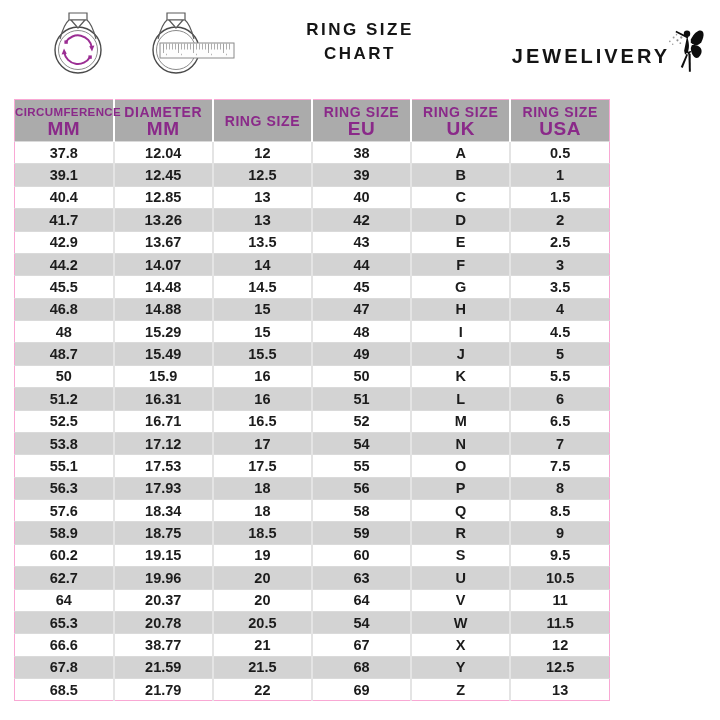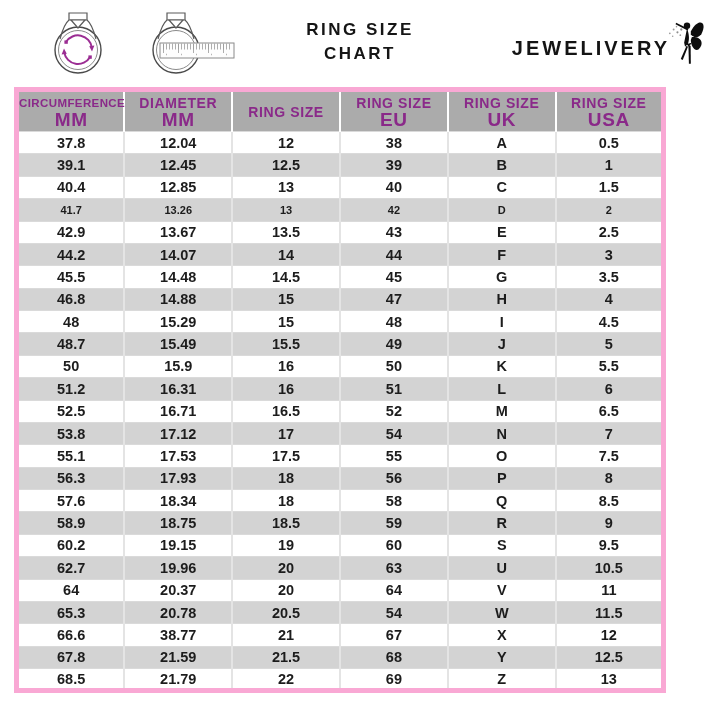--- a/index.html
+++ b/index.html
@@ -5,44 +5,44 @@
   * { margin:0; padding:0; box-sizing:border-box; }
   html,body { width:720px; height:720px; background:#fff;
     font-family:"Liberation Sans", sans-serif; overflow:hidden; }
 
   
   .top { position:relative; height:83px; background:#fff; }
   .icons { position:absolute; left:42px; top:8px; display:flex; gap:26px; align-items:flex-start; }
   .title-block { position:absolute; left:0; right:0; top:18px; text-align:center; }
   .title-line { font-size:17px; font-weight:600; letter-spacing:2.5px;
     color:#151515; line-height:24px; }
-  .brand { position:absolute; right:12px; top:14px; display:flex; align-items:flex-end; }
+  .brand { position:absolute; right:12px; top:22px; display:flex; align-items:flex-end; }
   .brand-text { font-size:20px; font-weight:600; letter-spacing:3px; color:#141414;
     line-height:20px; margin-bottom:8px; }
   .brand svg { margin-left:-4px; }
 
   
-  table.size-table { width:652px; margin:4px 14px; border-collapse:collapse;
-    table-layout:fixed; border:5px solid #f9a8d4; }
+  table.size-table { width:596px; margin:16px 14px; border-collapse:collapse;
+    table-layout:fixed; border:1px solid #f9a8d4; }
   thead th { height:42px; background:var(--header-row-bg, #ABABAB);
     color:var(--accent-purple, #8A2989); font-weight:600;
     vertical-align:middle; text-align:center; border-left:2px solid #fff; }
   thead th:first-child { border-left:none; }
   th .l1 { display:block; font-size:14px; letter-spacing:0.6px; line-height:16px; }
   th:first-child .l1 { font-size:11.5px; letter-spacing:0.4px; }
   th .l2 { display:block; font-size:19px; letter-spacing:0.6px; line-height:17px; }
   th .l2:empty { display:none; }
 
   tbody td { height:22.38px; text-align:center; vertical-align:middle;
     font-size:14.5px; font-weight:600; color:var(--text, #1C1C1C);
     border-left:2px solid #E4E4E4; border-top:1px solid #DADADA; padding:0; }
   tbody td:first-child { border-left:none; }
   tbody tr:nth-child(odd)  { background:#FFFFFF; }
   tbody tr:nth-child(even) { background:var(--stripe-gray, #D3D3D3); }
-  tbody tr.small td { font-size:11px; }
+  tbody tr.small td { font-size:15px; }
 </style>
 </head>
 <body>
 
 <div class="top">
 
   <div class="icons">
 
     <svg width="72" height="68" viewBox="0 0 72 68">
       <circle cx="36" cy="42" r="23" fill="none" stroke="#4a4a4a" stroke-width="1.4"></circle>

